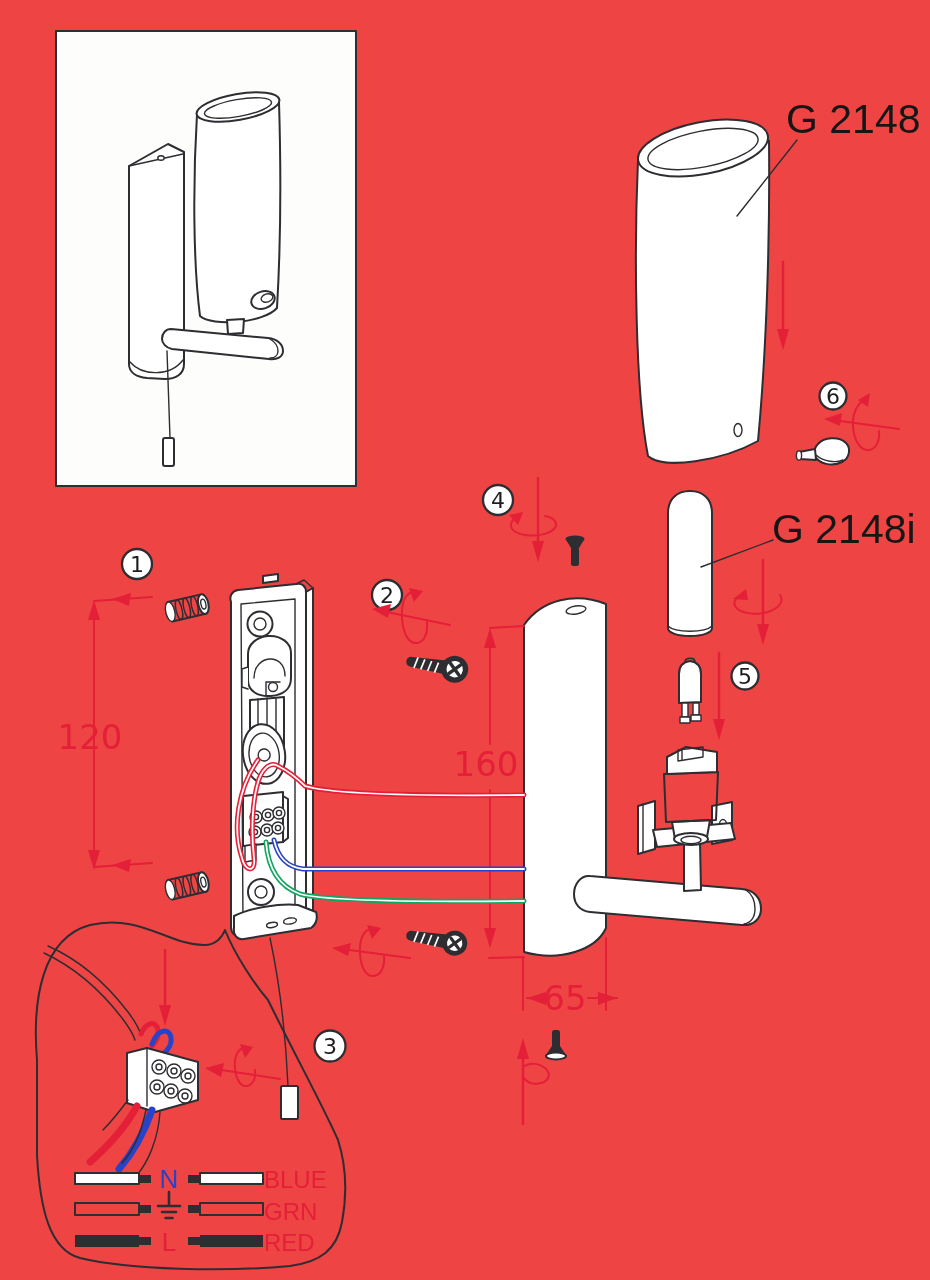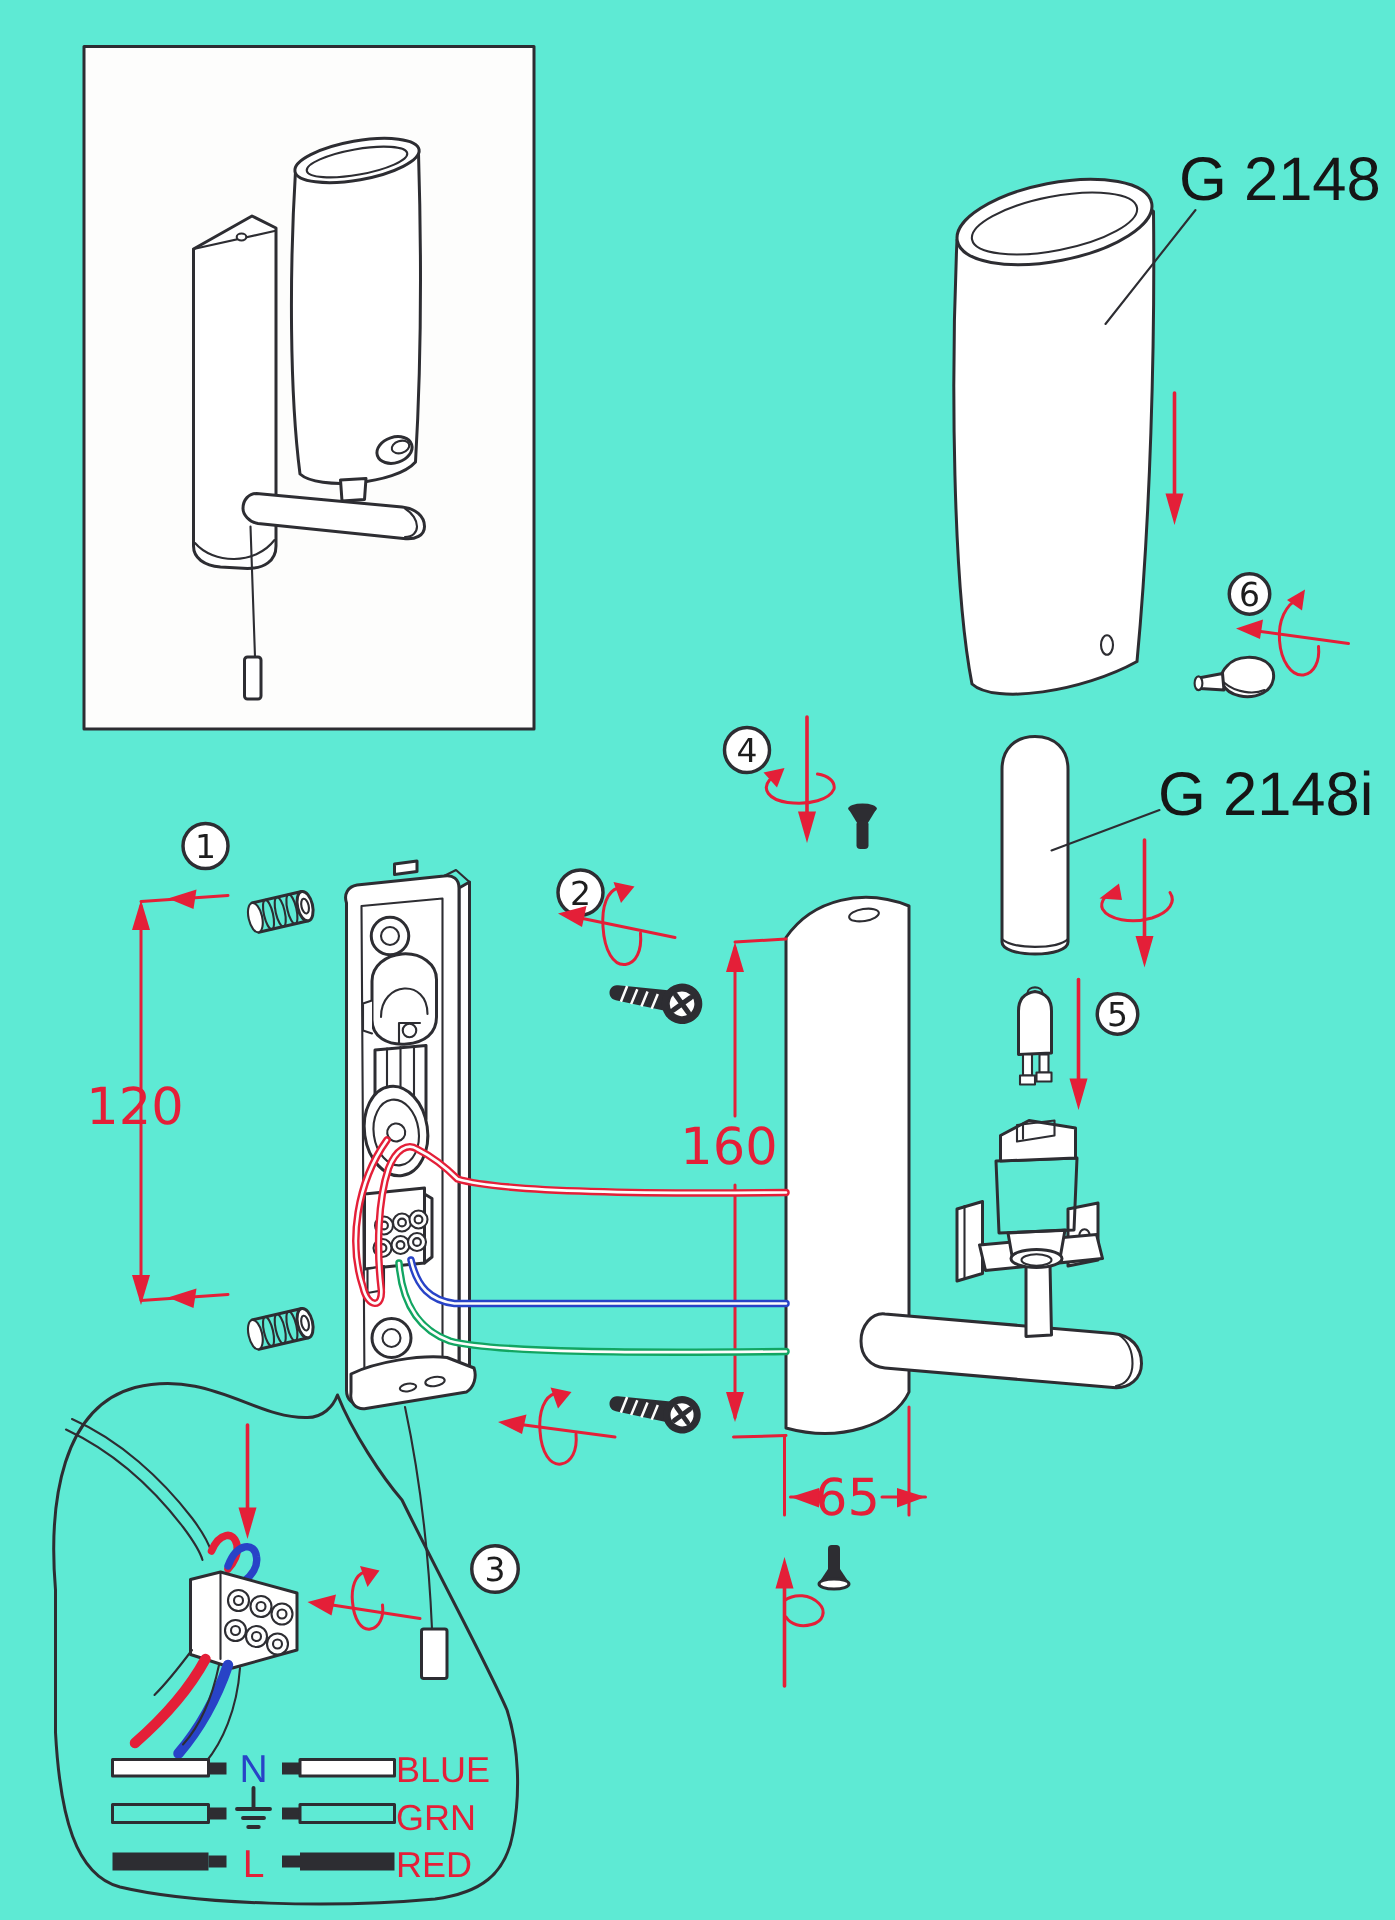--- a/index.html
+++ b/index.html
@@ -1,16 +1,16 @@
 <!DOCTYPE html>
 <html style="--red: #e41f38; --blue: #2843c7; --green: #12a562; --ink: #2d2d32;"><head>
 <meta charset="utf-8">
 <style>
   html,body{margin:0;padding:0;background:#ffffff;}
-  #stage{position:relative;width:930px;height:1280px;background:#5eead4;overflow:hidden;
+  #stage{position:relative;width:930px;height:1280px;background:#ef4444;overflow:hidden;
          font-family:"Liberation Sans",sans-serif;}
   svg{position:absolute;left:0;top:0;}
   .ink{stroke:var(--ink);fill:none;stroke-width:2;stroke-linecap:round;stroke-linejoin:round;}
   .ink-thin{stroke:var(--ink);fill:none;stroke-width:1.4;stroke-linecap:round;stroke-linejoin:round;}
   .wf{fill:#fdfdfc;}
   .white{fill:#ffffff;}
   .ink-fill{fill:var(--ink);stroke:none;}
   .red-line{stroke:var(--red);fill:none;stroke-width:2.4;stroke-linecap:round;stroke-linejoin:round;}
   .red-thin{stroke:var(--red);fill:none;stroke-width:2;stroke-linecap:round;}
   .red-fill{fill:var(--red);stroke:none;}

